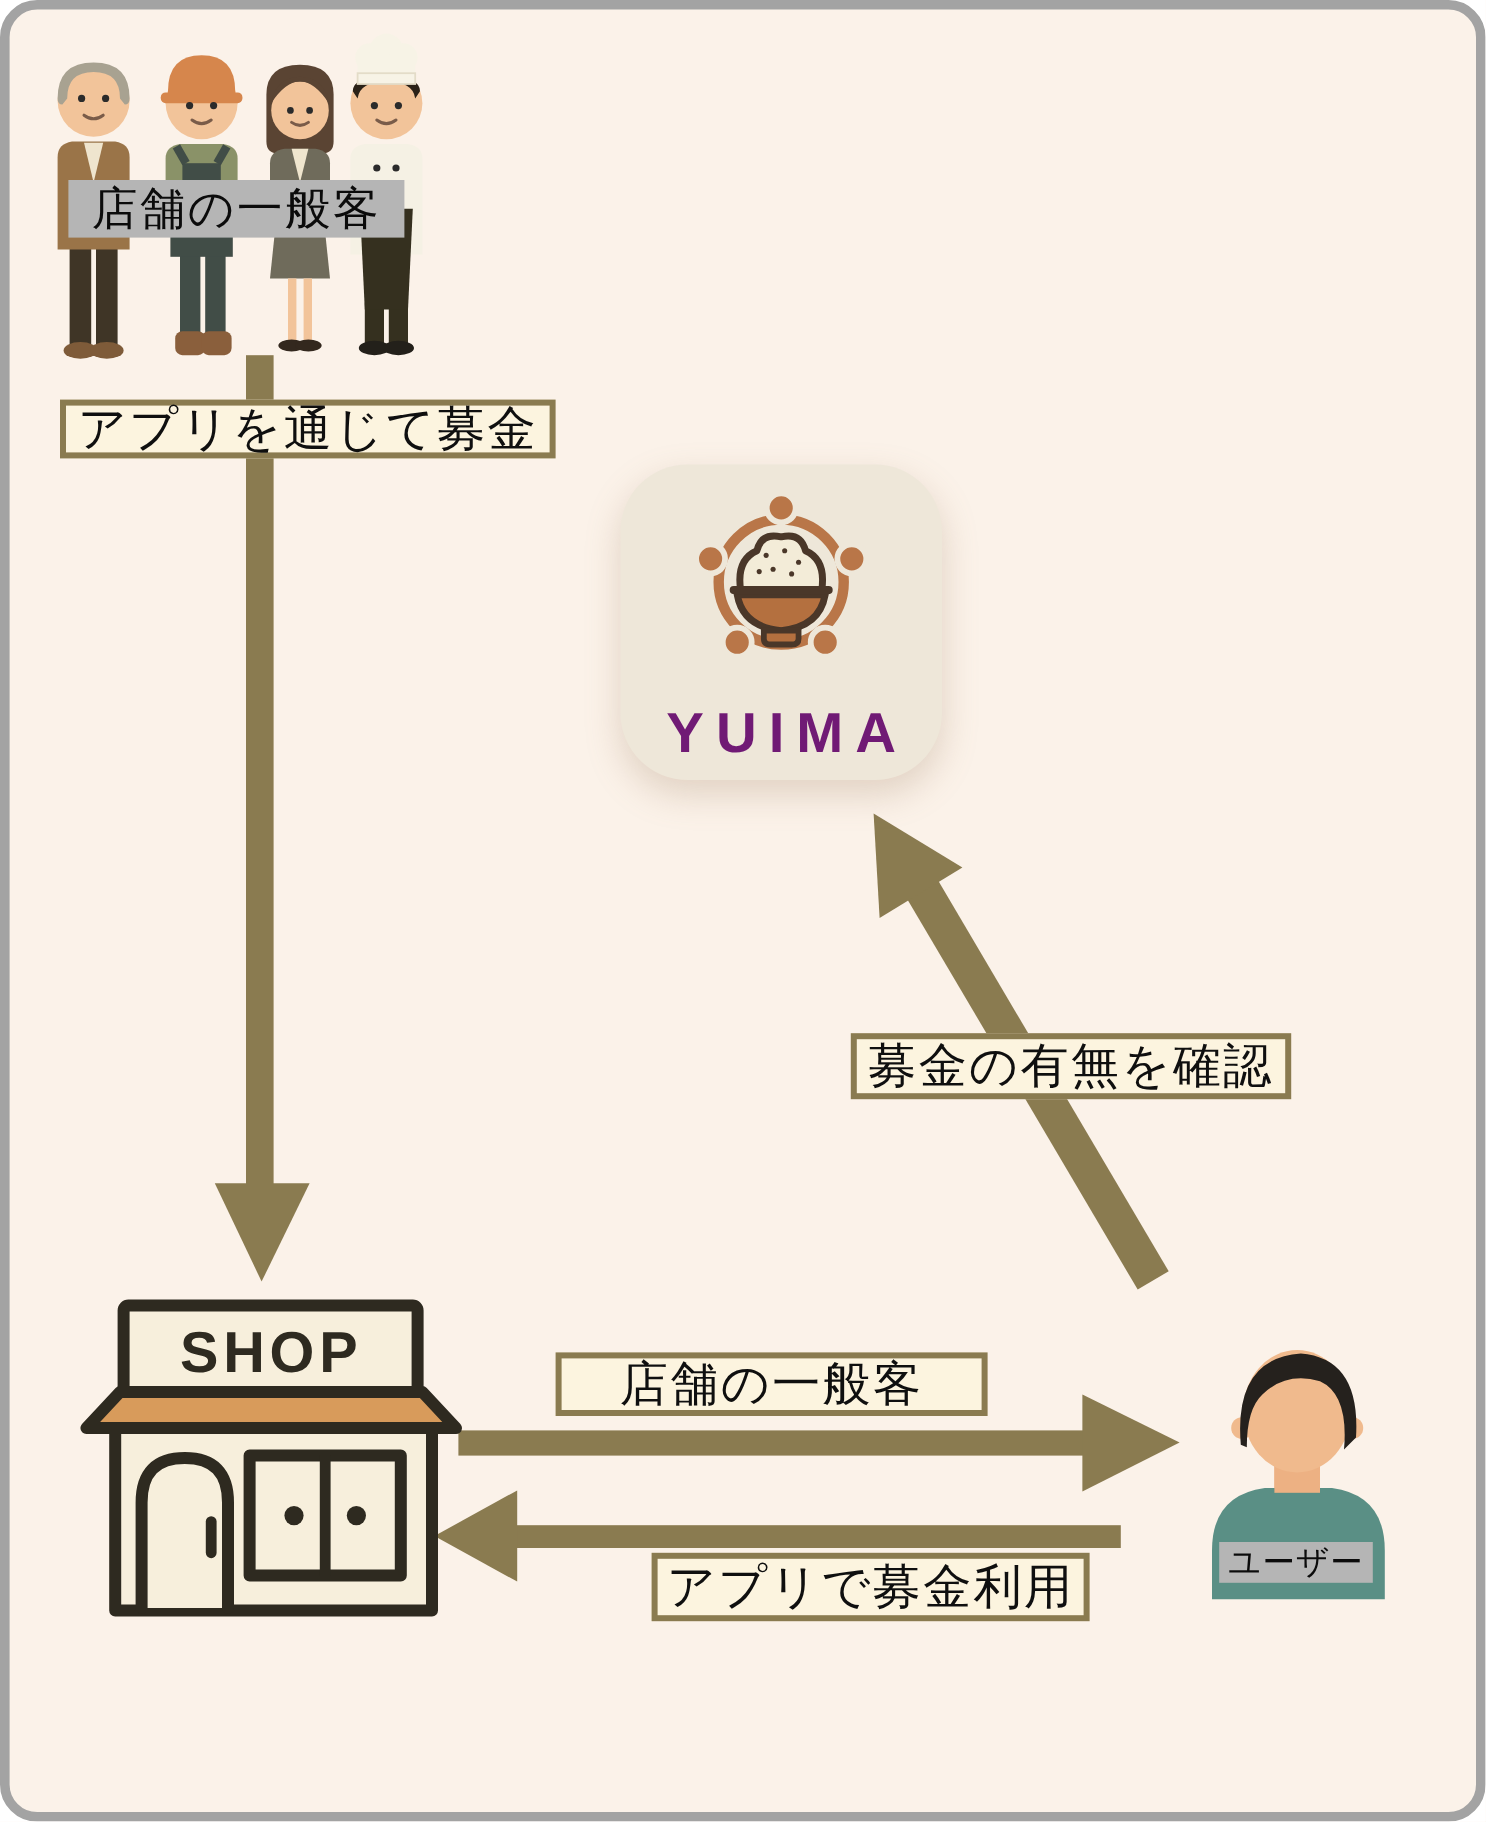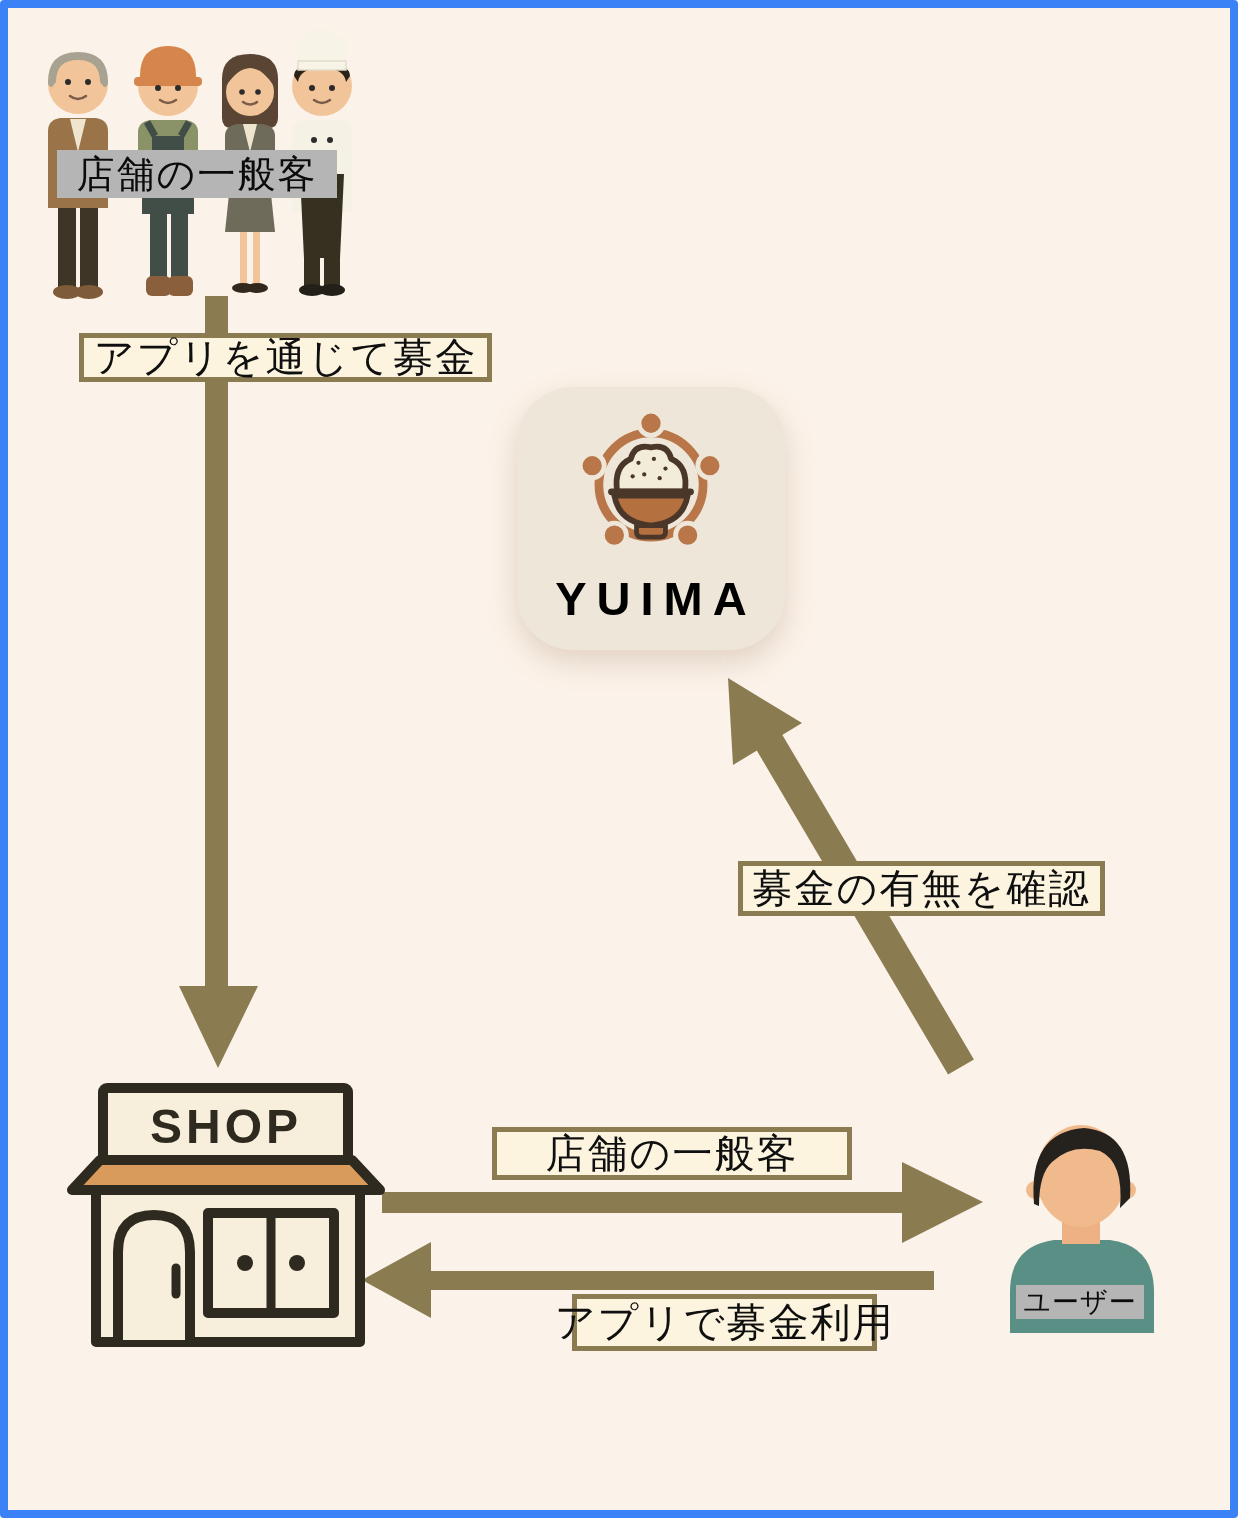--- a/index.html
+++ b/index.html
@@ -1,21 +1,21 @@
 <!DOCTYPE html>
 <html><head>
 <meta charset="utf-8">
 <style>
   html,body{margin:0;padding:0;background:#ffffff;}
   #frame{
     position:relative;
     width:1238px;height:1518px;
     box-sizing:border-box;
-    border:8px solid #3b82f6;
-    border-radius:4px;
+    border:8px solid #a3a3a3;
+    border-radius:31px;
     background:#FBF2E9;
     overflow:hidden;
     font-family:"Liberation Sans", sans-serif;
   }
   .abs{position:absolute;}
   #arrow-layer{
     position:absolute;left:-8px;top:-8px;
     width:1238px;height:1518px;
     pointer-events:none;
     z-index:2;
@@ -24,51 +24,50 @@
     position:absolute;
     box-sizing:border-box;
     background:#FCF4DF;
     border:5px solid #8A7B50;
     color:#0f0f0f;
     display:flex;align-items:center;justify-content:center;
     font-size:40px;
     letter-spacing:2px;
     z-index:5;
     white-space:nowrap;
-    margin-left:29px;
   }
   .tag{
     position:absolute;
     background:#B5B5B5;
     color:#0b0b0b;
     display:flex;align-items:center;justify-content:center;
     z-index:6;
     white-space:nowrap;
   }
   #tag-customers{left:49px;top:142px;width:280px;height:48px;font-size:38px;letter-spacing:2px;}
   #tag-user{left:1008px;top:1277px;width:128px;height:34px;font-size:27px;letter-spacing:1px;}
   #label-donate{left:42px;top:325px;width:413px;height:49px;}
   #label-check{left:701px;top:853px;width:367px;height:55px;}
   #label-service{left:455px;top:1119px;width:360px;height:53px;}
-  #label-use{left:535px;top:1286px;width:305px;height:57px;font-family:Liberation Mono, monospace;}
+  #label-use{left:535px;top:1286px;width:365px;height:57px;font-family:Liberation Mono, monospace;}
   #customers-svg{left:20px;top:16px;z-index:1;}
   #shop-svg{left:52px;top:1072px;z-index:3;}
   #user-svg{left:994px;top:1110px;z-index:3;}
   #app-icon{
     left:509px;top:379px;width:268px;height:263px;
     background:#EEE7D9;
     border-radius:56px;
     box-shadow:0 12px 28px rgba(160,130,100,0.28);
     display:flex;flex-direction:column;align-items:center;
     z-index:3;
   }
   #app-logo{margin-top:16px;}
   #app-name{
-    margin-top:4px;
-    color:#000000;
+    margin-top:16px;
+    color:#701a75;
     font-size:47px;
     font-weight:bold;
     letter-spacing:10px;
     text-indent:10px;
   }
 </style>
 </head>
 <body>
 
 <div id="frame">

